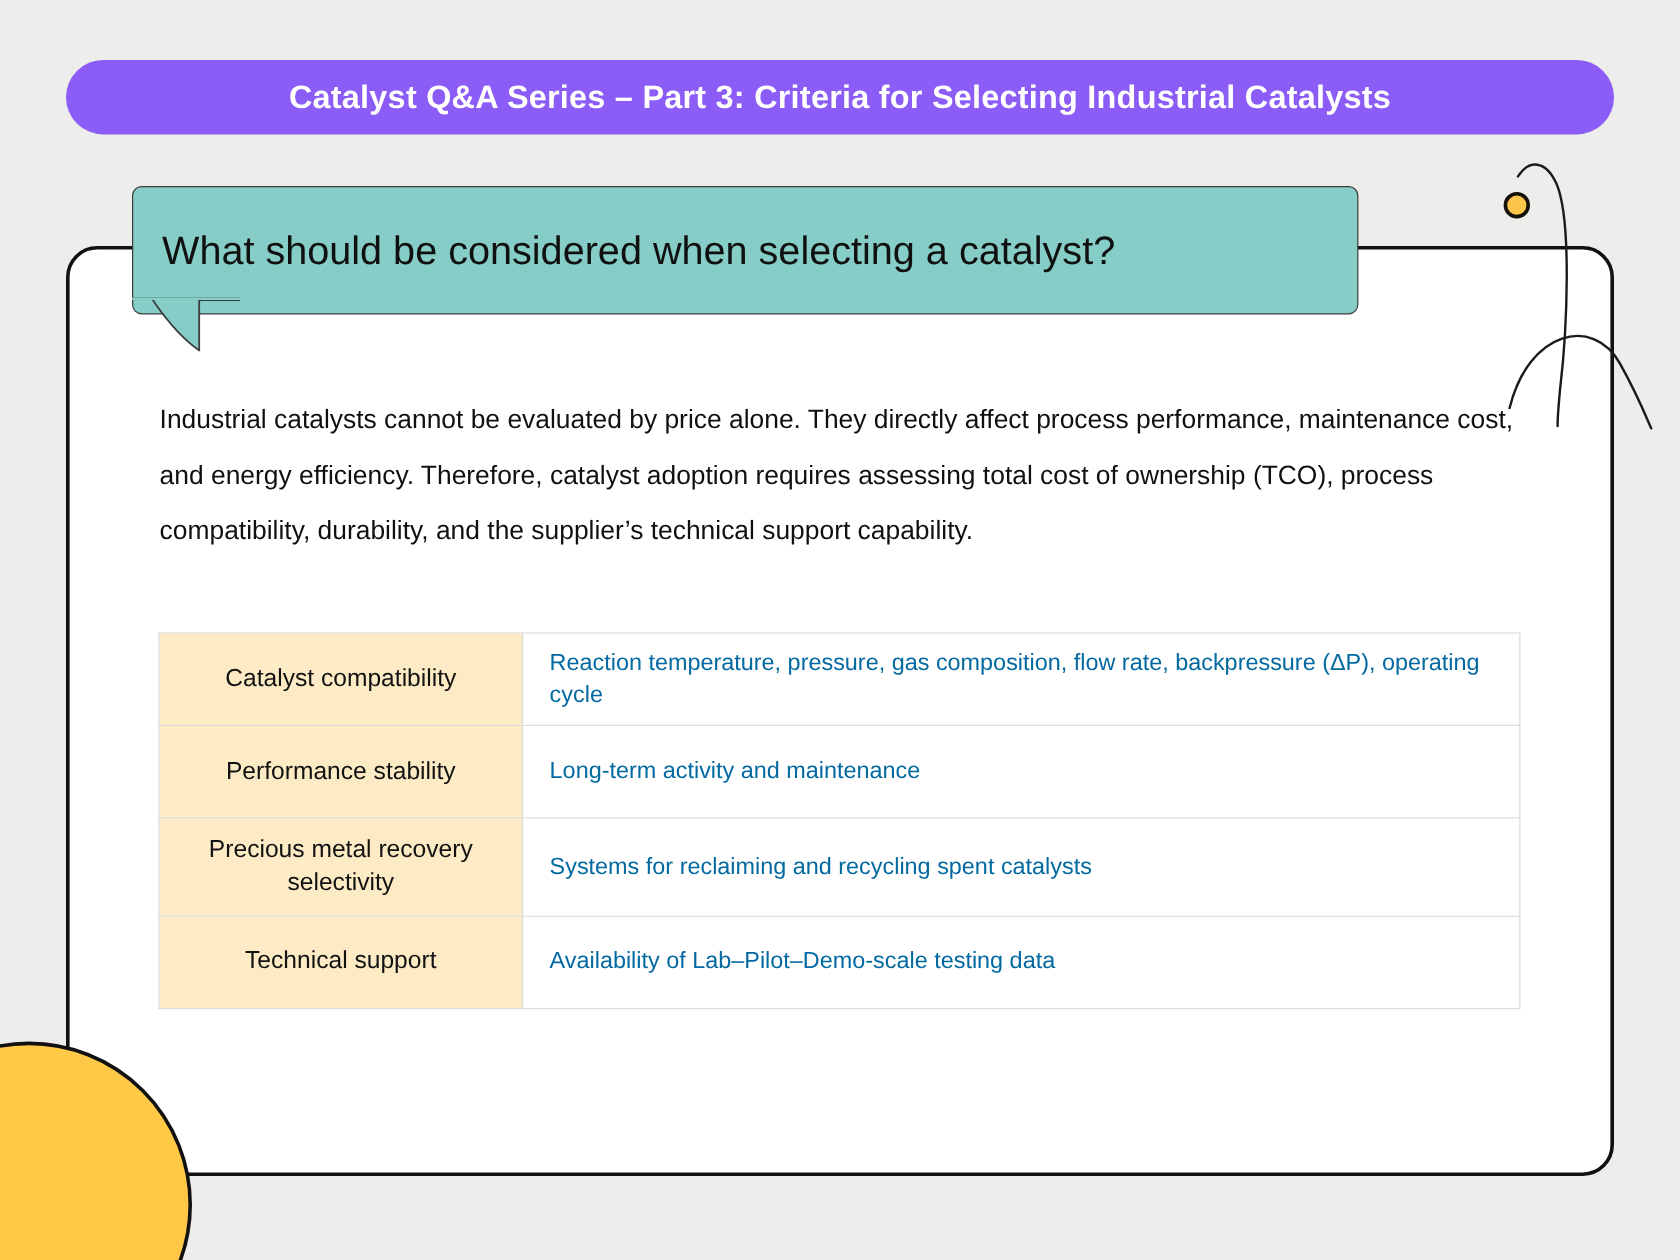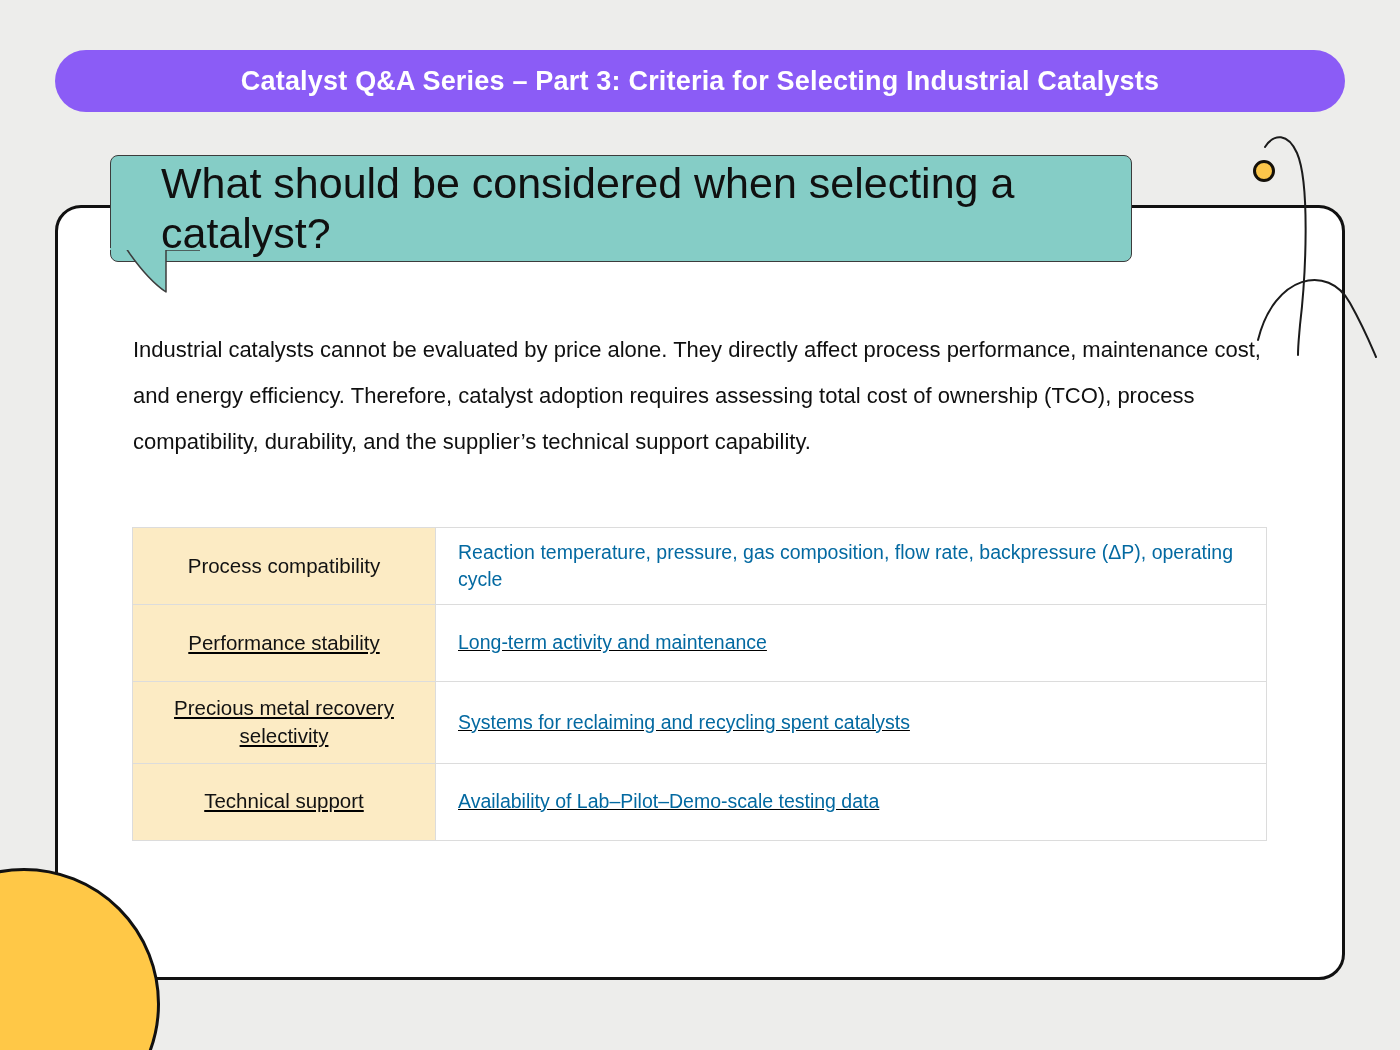--- a/index.html
+++ b/index.html
@@ -103,22 +103,22 @@
     background: #85cdc6;
     border: 1.5px solid #3c3c3c;
     border-radius: 8px;
     box-sizing: border-box;
     display: flex;
     align-items: center;
     z-index: 7;
   }
   .bubble-text {
     color: #101010;
-    font-size: 43px;
-    padding-left: 50px;
+    font-size: 33px;
+    padding-left: 24px;
     line-height: 1.15;
   }
   .bubble-tail {
     position: absolute;
     left: 110px;
     top: 248px;
     width: 90px;
     height: 48px;
     z-index: 7;
     pointer-events: none;
@@ -163,21 +163,21 @@
     padding: 12px 10px;
   }
   .criteria-table td.desc {
     background: #ffffff;
     font-size: 19.5px;
     color: #0369a1;
     line-height: 1.4;
     padding-left: 22px;
   }
   .row-h-tall { height: 77px; }
-  .row-h { height: 77px; text-decoration: underline; }
+  .row-h { height: 77px; }
 </style>
 </head>
 <body>
 
 <div class="stage">
 
   <div class="deco-circle-big"></div>
 
   <div class="card"></div>
 
@@ -198,21 +198,21 @@
   <svg class="bubble-tail" viewBox="0 0 90 48" fill="none">
     <path d="M0 0 H90 V2 H56 V44 C 44 36, 30 20, 20 6 L 16 0 Z" fill="#85cdc6" stroke="#3c3c3c" stroke-width="1.5" stroke-linejoin="round"></path>
     <rect x="0" y="-6" width="90" height="8" fill="#85cdc6"></rect>
   </svg>
 
   <p class="body-copy">Industrial catalysts cannot be evaluated by price alone. They directly affect process performance, maintenance cost, and energy efficiency. Therefore, catalyst adoption requires assessing total cost of ownership (TCO), process compatibility, durability, and the supplier’s technical support capability.</p>
 
   <table class="criteria-table">
     <tbody>
       <tr class="row-h-tall">
-        <td class="term">Process compatibility</td>
+        <td class="term">Catalyst compatibility</td>
         <td class="desc">Reaction temperature, pressure, gas composition, flow rate, backpressure (ΔP), operating cycle</td>
       </tr>
       <tr class="row-h">
         <td class="term">Performance stability</td>
         <td class="desc">Long-term activity and maintenance</td>
       </tr>
       <tr class="row-h">
         <td class="term">Precious metal recovery selectivity</td>
         <td class="desc">Systems for reclaiming and recycling spent catalysts</td>
       </tr>

